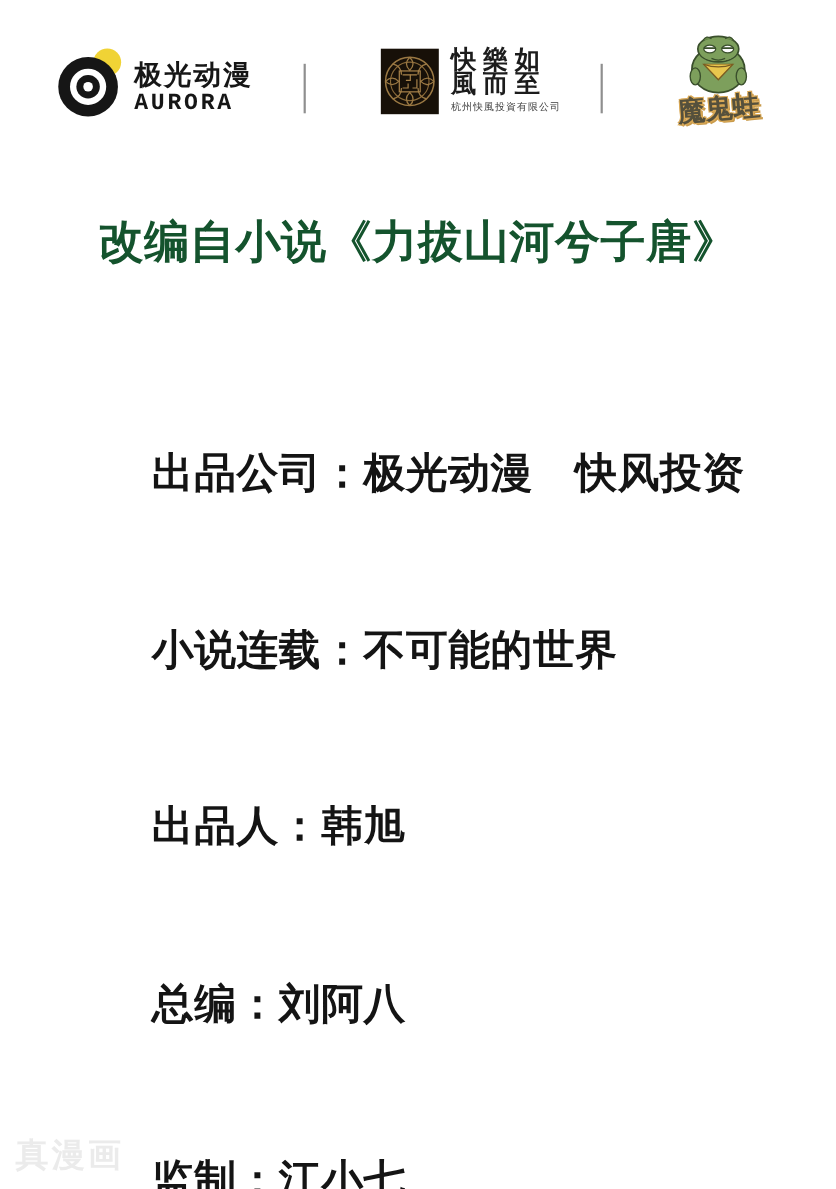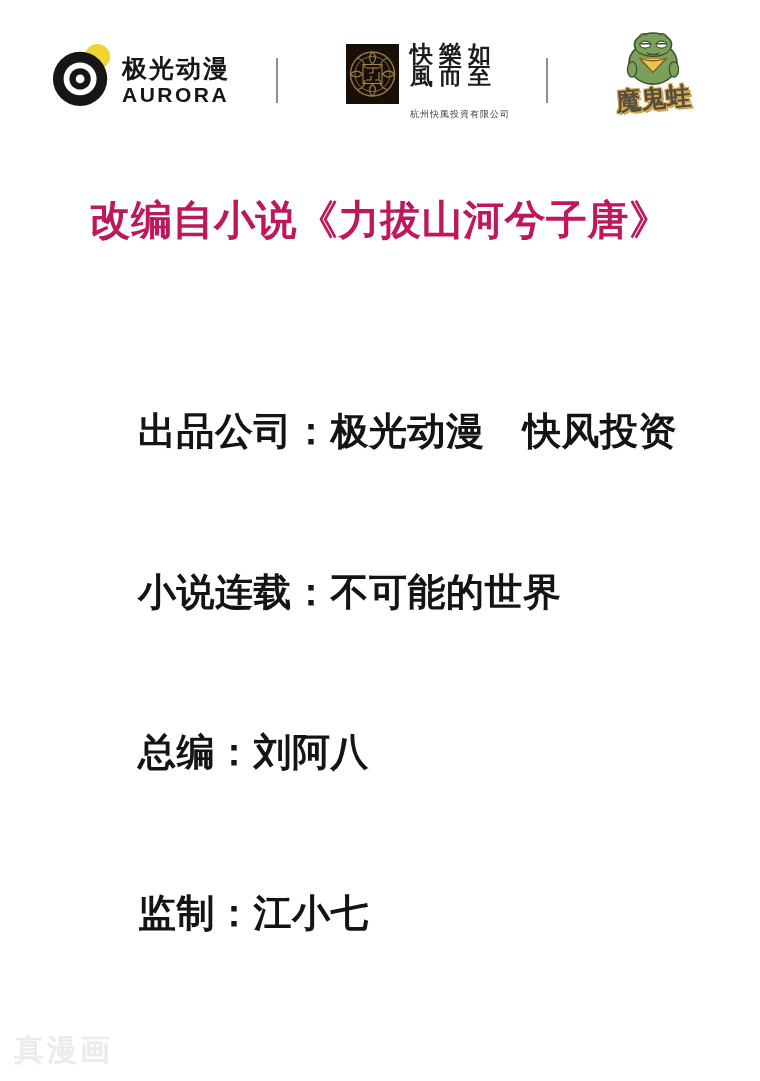--- a/index.html
+++ b/index.html
@@ -8,43 +8,43 @@
     background:#ffffff;
     font-family:"Liberation Sans","DejaVu Sans",sans-serif;
     color:#141414;
   }
   
   .header{position:absolute;left:0;top:0;width:760px;height:150px;}
   .aurora-logo{position:absolute;left:52px;top:40px;display:flex;align-items:center;}
   .aurora-mark{width:62px;height:70px;display:block;}
   .aurora-text{margin-left:8px;padding-top:10px;line-height:1;}
   .aurora-cn{font-size:25px;font-weight:900;letter-spacing:2px;color:#161616;}
-  .aurora-en{font-size:21px;font-weight:900;letter-spacing:2.5px;color:#161616;margin-top:3px;}
+  .aurora-en{font-size:21px;font-weight:900;letter-spacing:2.5px;color:#161616;margin-top:3px;font-family:Liberation Mono, monospace;}
   .logo-divider{position:absolute;top:58px;width:2px;height:45px;background:#8f8f8f;}
   .divider-1{left:276px;}
   .divider-2{left:546px;}
   .kuaifeng-logo{position:absolute;left:346px;top:44px;display:flex;align-items:flex-start;}
   .seal{width:53px;height:60px;display:block;}
   .kf-text{margin-left:11px;line-height:1;}
   .kf-slogan{font-family:"Liberation Serif","DejaVu Serif",serif;font-size:23px;font-weight:700;
     letter-spacing:6px;color:#1c1c1c;line-height:22px;}
   .kf-company{font-family:"Liberation Serif","DejaVu Serif",serif;font-size:9px;color:#3c3c3c;
-    letter-spacing:1px;margin-top:22px;}
+    letter-spacing:1px;margin-top:5px;}
   .frog-logo{position:absolute;left:598px;top:26px;width:110px;text-align:center;}
   .frog-svg{width:78px;height:62px;display:block;margin:0 auto;}
   .frog-text{
     display:inline-block;transform:rotate(-5deg);margin-top:-6px;
     font-size:25px;font-weight:900;letter-spacing:0px;color:#55503c;
     text-shadow:-1px -1px 0 #d9a855,1px -1px 0 #d9a855,-1px 1px 0 #d9a855,
                  1px 1px 0 #d9a855,2px 2px 0 #c89a4b;
   }
   
   .title{
     position:absolute;left:0;top:190px;width:760px;text-align:center;
-    font-size:41px;line-height:60px;font-weight:900;color:#be185d;letter-spacing:0.5px;
+    font-size:41px;line-height:60px;font-weight:900;color:#14532d;letter-spacing:0.5px;
   }
   
   .credits{
     position:absolute;left:138px;top:298px;
     font-size:38px;line-height:53.5px;font-weight:700;color:#141414;
     white-space:pre;letter-spacing:0.5px;
   }
   
   .watermark{
     position:absolute;left:14px;top:1030px;
@@ -123,20 +123,21 @@
     <span class="frog-text">魔鬼蛙</span>
   </div>
 
 </div>
 
 <div class="title">改编自小说《力拔山河兮子唐》</div>
 
 <div class="credits">
   <div>出品公司：极光动漫　快风投资</div>
   <div>小说连载：不可能的世界</div>
+  <div>出品人：韩旭</div>
   <div>总编：刘阿八</div>
   <div>监制：江小七</div>
   
   
   
   
 </div>
 
 <div class="watermark">真漫画</div>
 

